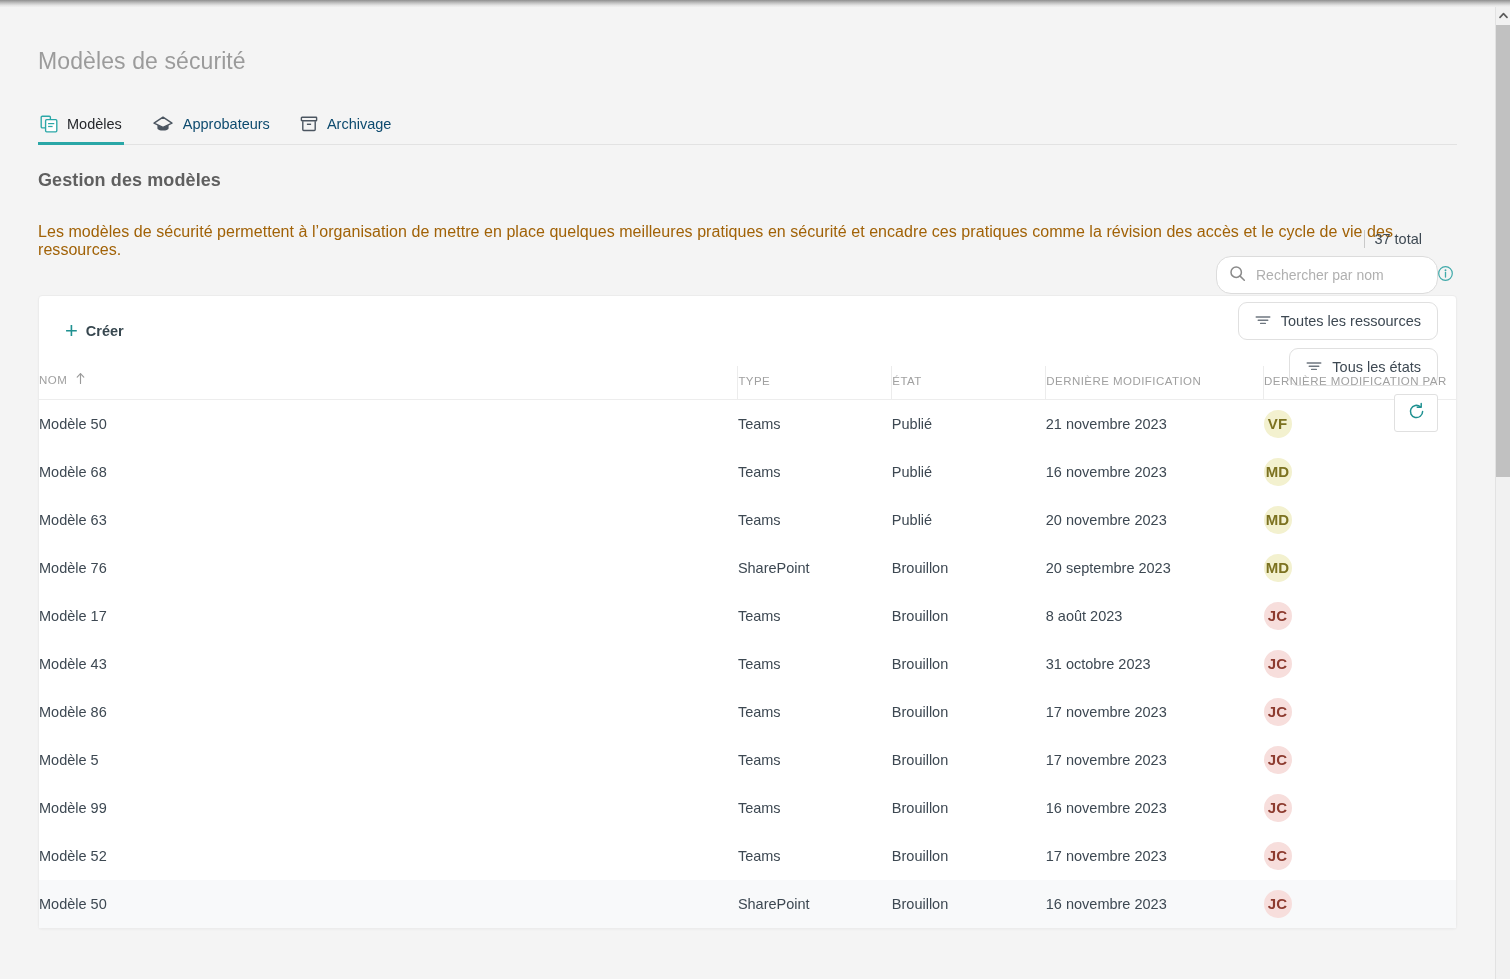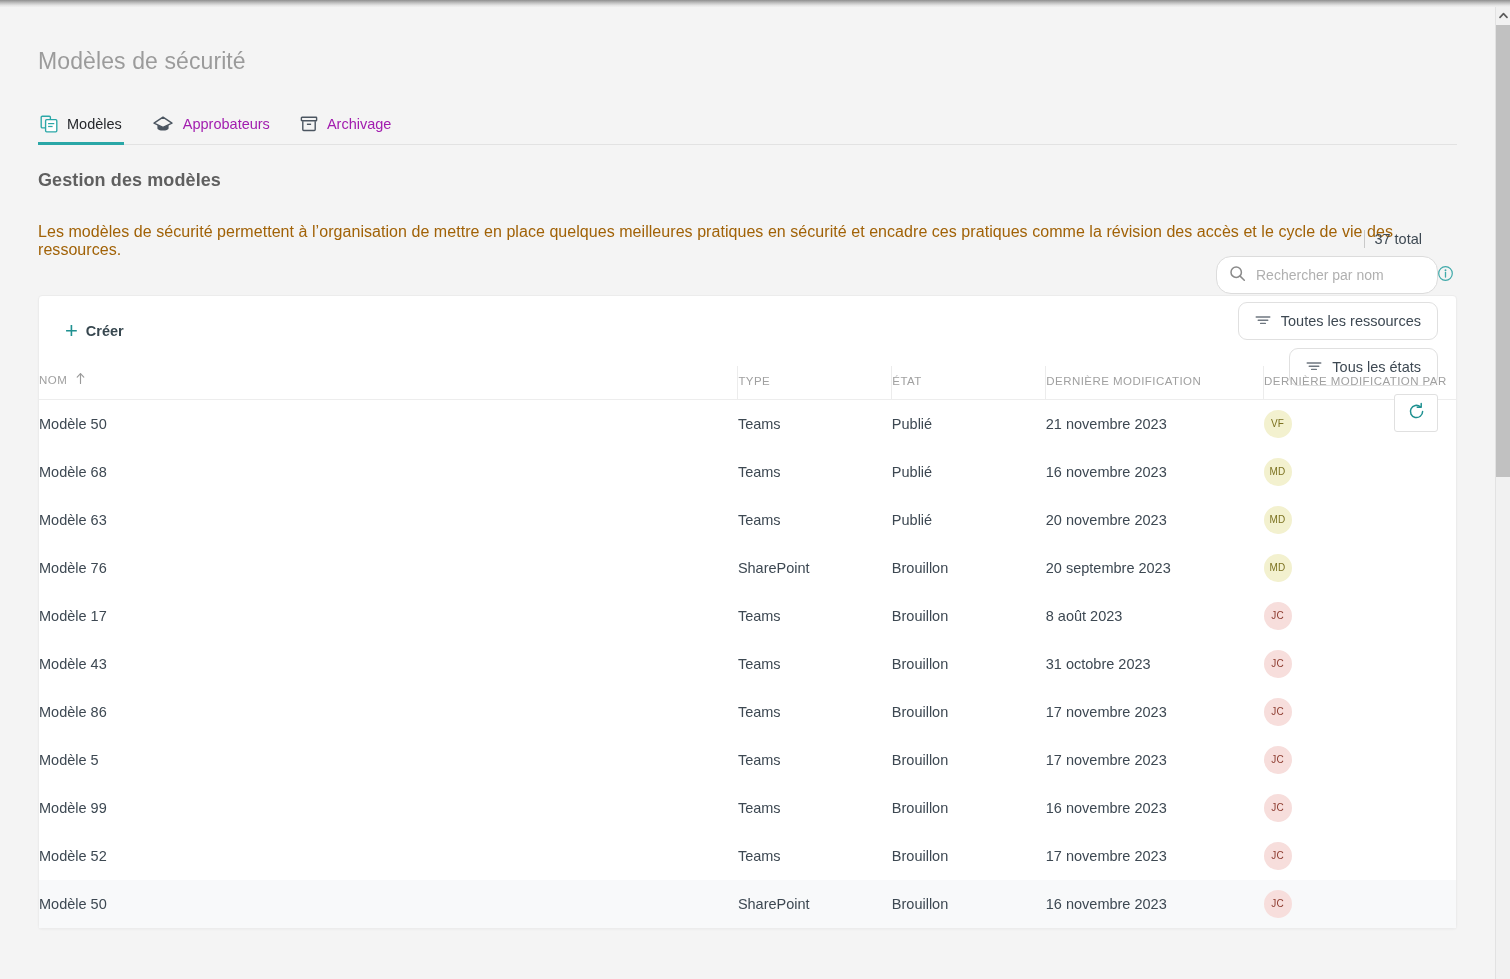--- a/index.html
+++ b/index.html
@@ -61,21 +61,21 @@
     height: 40px;
   }
   .tab {
     display: flex;
     align-items: center;
     gap: 9px;
     padding: 0 2px 11px 2px;
     cursor: pointer;
     position: relative;
     font-size: 14.5px;
-    color: #a21caf;
+    color: #0c4a6e;
     white-space: nowrap;
   }
   .tab.active { color: #25272b; }
   .tab.active::after {
     content: "";
     position: absolute;
     left: 0; right: 0; bottom: -1px;
     height: 3px;
     background: #2aa7a7;
   }
@@ -244,22 +244,22 @@
 
   tbody tr.row-hover { background: #f8f9fa; }
 
   .avatar {
     width: 28px;
     height: 28px;
     border-radius: 50%;
     display: flex;
     align-items: center;
     justify-content: center;
-    font-size: 10px;
-    font-weight: normal;
+    font-size: 15px;
+    font-weight: bold;
     letter-spacing: .2px;
   }
 
   
   #scrollbar {
     position: absolute;
     top: 7px;
     right: 0;
     width: 15px;
     height: 972px;

